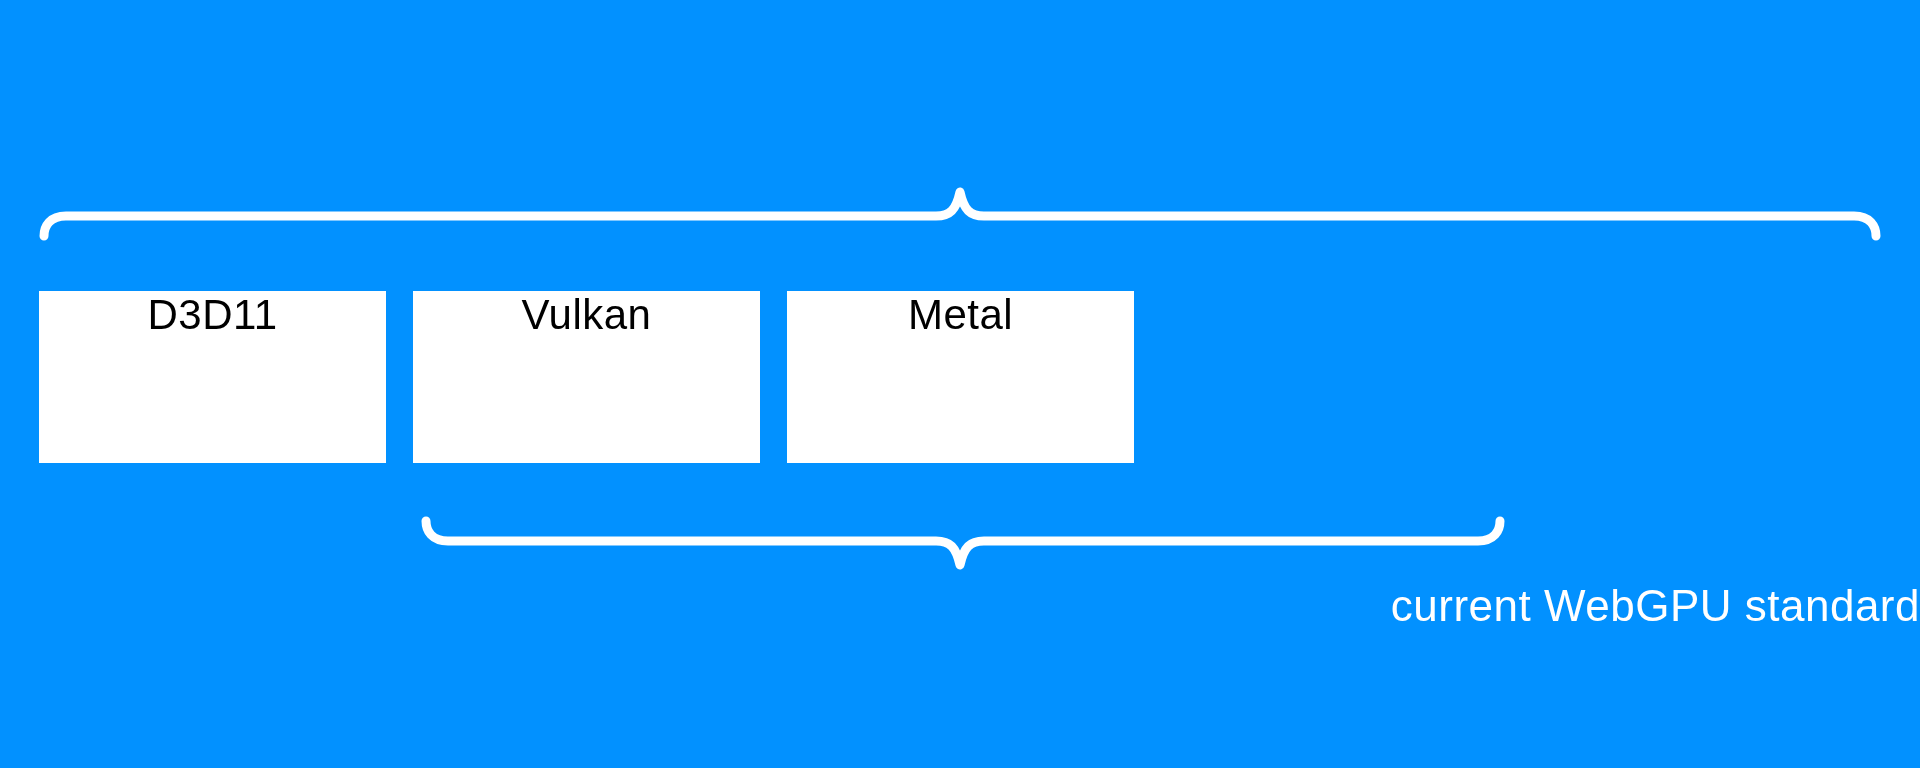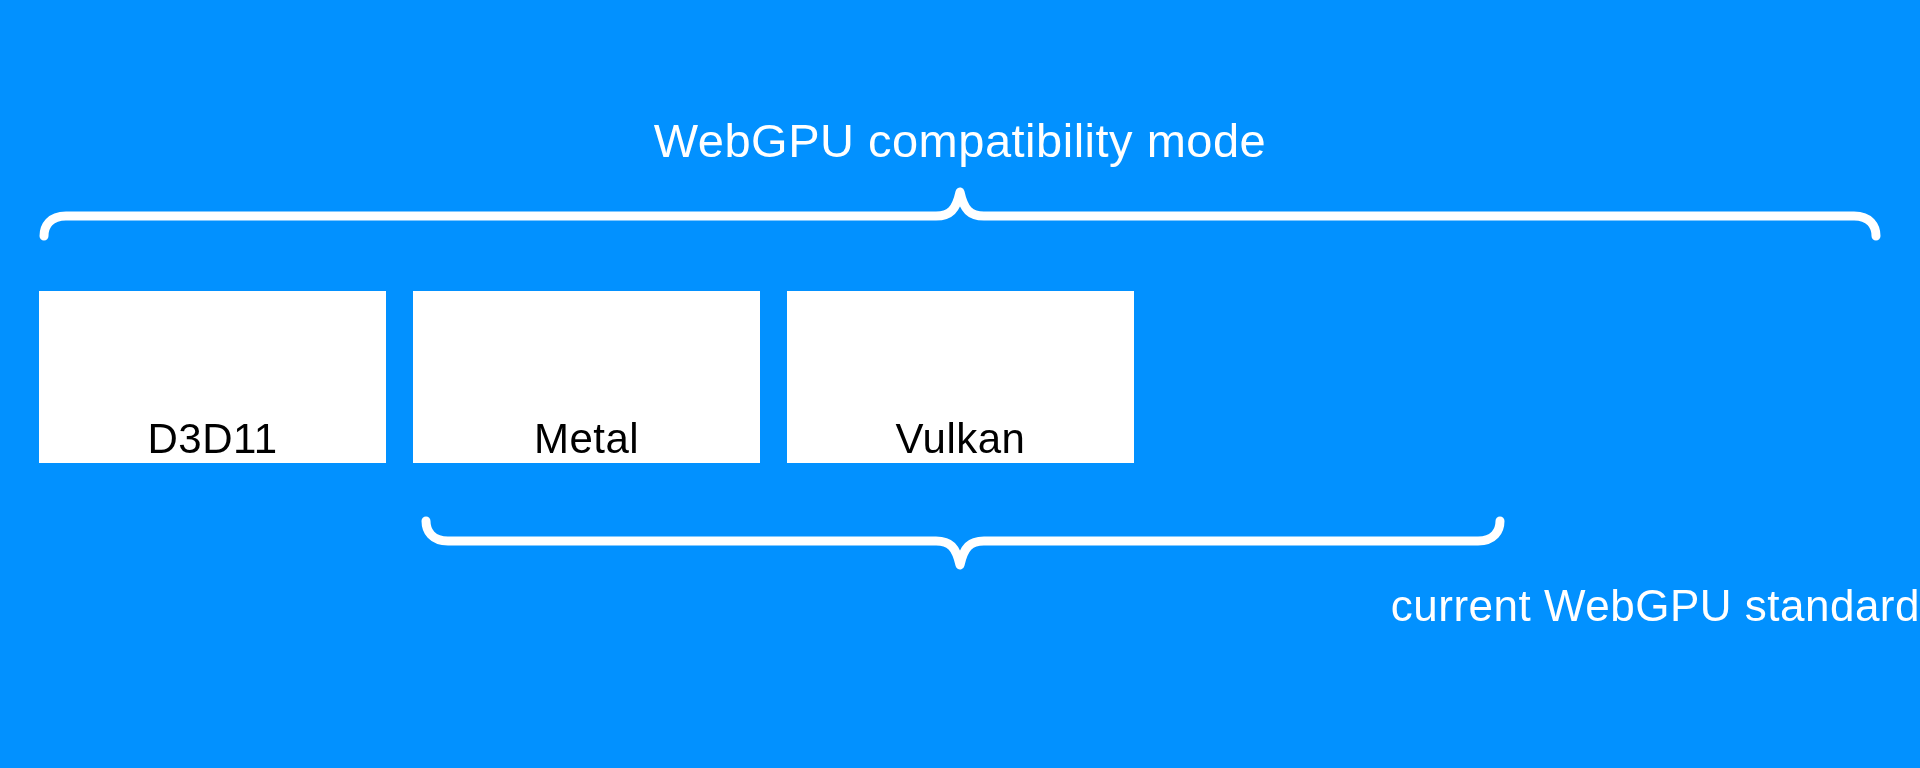--- a/index.html
+++ b/index.html
@@ -65,32 +65,31 @@
     top: 291px;
     display: flex;
     gap: 27px;
   }
   .api-box {
     width: 347px;
     height: 172px;
     background: var(--box-bg);
     color: var(--box-text);
     display: flex;
-    align-items: flex-end;
+    align-items: flex-start;
     justify-content: center;
     font-size: 42px;
     letter-spacing: 0.5px;
   }
 </style>
 </head>
 <body>
 
 <div class="canvas">
 
-  <div class="title-label">WebGPU compatibility mode</div>
 
   <svg class="overlay" viewBox="0 0 1920 768" xmlns="http://www.w3.org/2000/svg">
     <path class="brace" d="M 44 236
              C 44 226 50 216 66 216
              L 936 216
              C 950 216 956 210 960 192
              C 964 210 970 216 984 216
              L 1854 216
              C 1870 216 1876 226 1876 236"></path>
     <path class="brace" d="M 426 521
@@ -100,22 +99,22 @@
              C 964 547 970 541 984 541
              L 1478 541
              C 1494 541 1500 531 1500 521"></path>
   </svg>
 
   <div class="boxes-row">
     <div class="api-box">
       <span>D3D11</span>
     </div>
     <div class="api-box">
-      <span>Metal</span>
+      <span>Vulkan</span>
     </div>
     <div class="api-box">
-      <span>Vulkan</span>
+      <span>Metal</span>
     </div>
   </div>
 
   <div class="bottom-label">current WebGPU standard</div>
 
 </div>
 
 </body></html>

